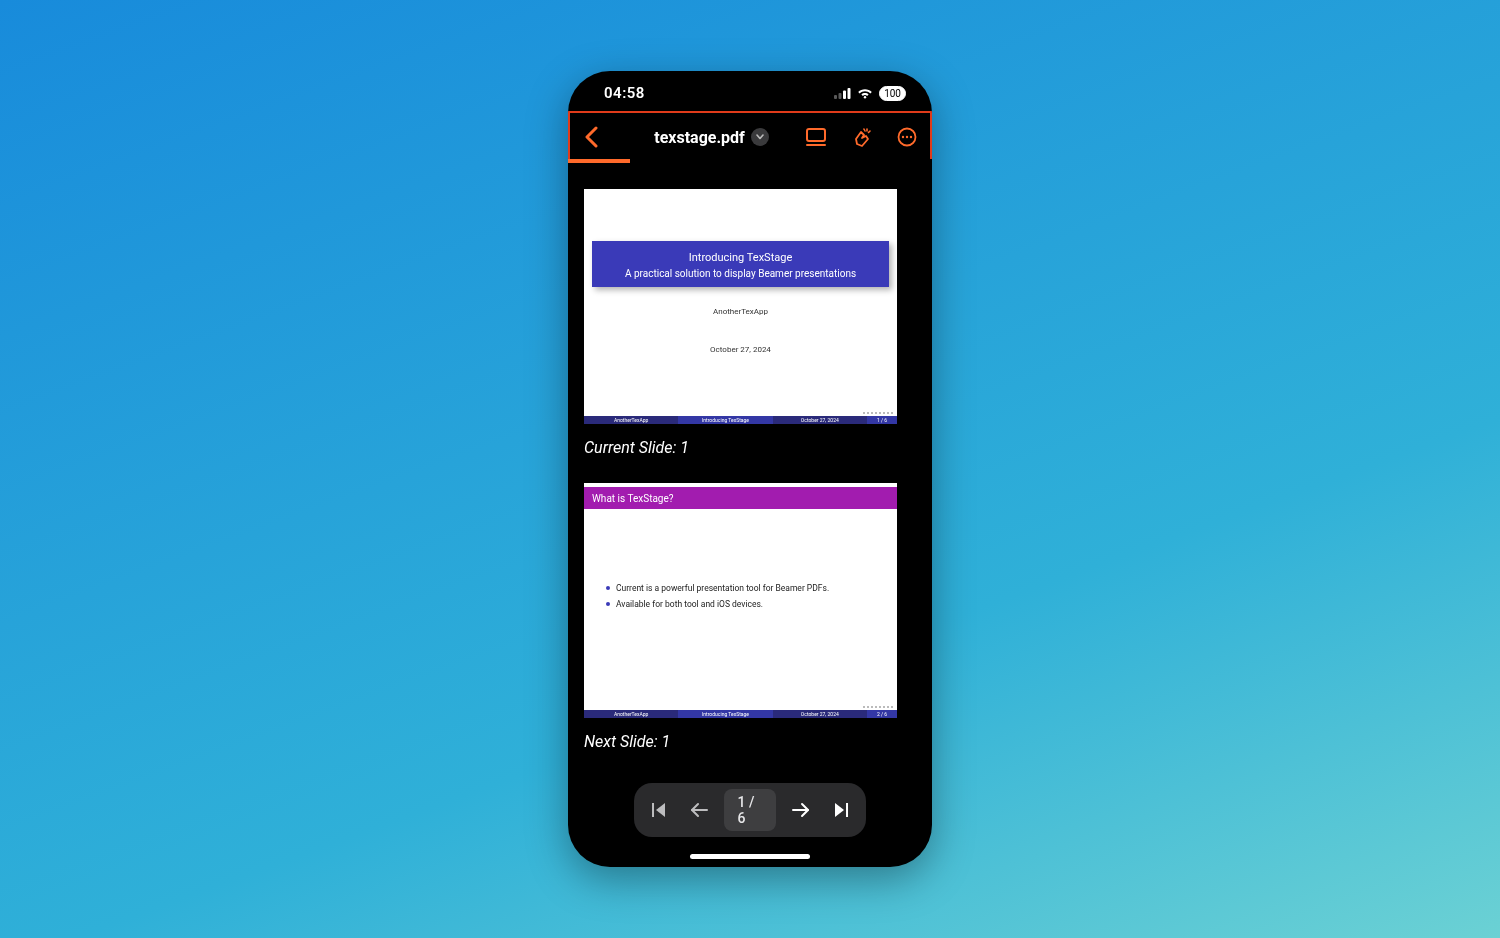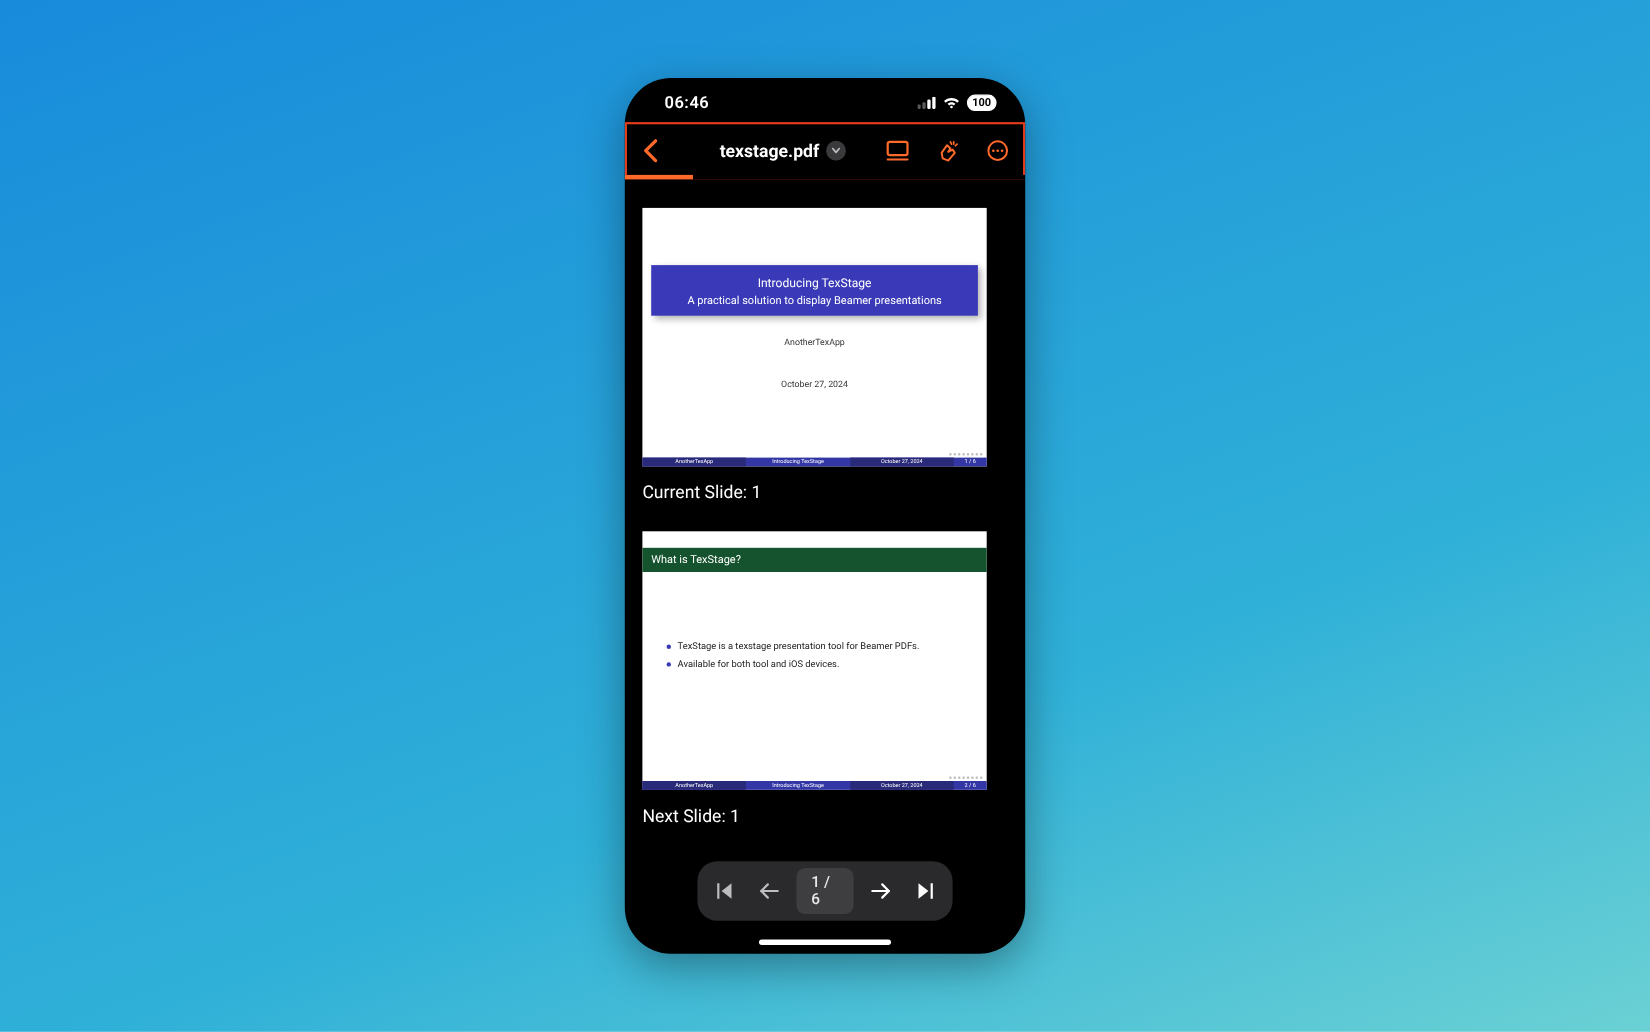--- a/index.html
+++ b/index.html
@@ -34,21 +34,21 @@
     color: #fff;
     font-weight: 600;
     position: relative;
   }
   .status-time { font-size: 15px; letter-spacing: 0.5px; }
   .status-icons { display: flex; align-items: center; gap: 6px; }
   .status-icons svg { display: block; }
   .battery-pill {
     display: flex; align-items: center;
     border: 1.5px solid #fff; border-radius: 8px;
-    padding: 1px 4px; font-size: 10px; font-weight: 700;
+    padding: 1px 4px; font-size: 10px; font-weight: 400;
     background: #fff; color: #000;
   }
   
   .nav-wrap { position: relative; }
   .nav-bar {
     height: 44px;
     display: flex; align-items: center;
     padding: 0 10px;
     gap: 16px;
   }
@@ -92,34 +92,34 @@
   .beamer-date { position:absolute; top:156px; left:0; right:0; text-align:center; font-size:8px; color:#333; }
   .beamer-footer {
     position:absolute; bottom:0; left:0; right:0; height:8px;
     background:#3337a5; display:flex; font-size:5px; color:#fff;
   }
   .beamer-footer .seg { flex:1; display:flex; align-items:center; justify-content:center; padding:0 2px; overflow:hidden; white-space:nowrap; }
   .beamer-footer .seg.dark { background:#2a2a7a; }
   .beamer-nav-dots { position:absolute; right:4px; bottom:10px; display:flex; gap:2px; }
   .beamer-nav-dots i { width:2px;height:2px;background:#bbb;display:block; }
   .slide-next .frametitle {
-    position:absolute; top:15px; left:0; right:0; height:22px;
-    background:#14532d; color:#fff; font-size:10px;
+    position:absolute; top:4px; left:0; right:0; height:22px;
+    background:#a21caf; color:#fff; font-size:10px;
     display:flex; align-items:center; padding:0 8px;
   }
   .slide-next .bullets {
     position:absolute; top:100px; left:22px; right:16px;
     font-size:8.5px; color:#222;
   }
   .slide-next .bullets li { list-style:none; position:relative; padding-left:10px; margin-bottom:6px; }
   .slide-next .bullets li::before {
     content:""; position:absolute; left:0; top:3px;
     width:4px; height:4px; border-radius:50%; background:#3a3ab8;
   }
-  .slide-label { color:#fff; font-size:16px; margin: 6px 0 18px 0; }
+  .slide-label { color:#fff; font-size:16px; margin: 6px 0 18px 0; font-style: italic; }
   
   .toolbar {
     position:absolute; left:50%; transform:translateX(-50%);
     bottom:30px;
     background:#2a2a2c; border-radius:18px;
     display:flex; align-items:center; gap:10px;
     padding:6px 10px;
   }
   .tb-btn { width:34px;height:34px;display:flex;align-items:center;justify-content:center;color:#bdbdbf; }
   .page-ind {
@@ -130,21 +130,21 @@
     position:absolute; bottom:8px; left:50%; transform:translateX(-50%);
     width:120px; height:5px; border-radius:3px; background:#fff;
   }
 </style>
 </head>
 <body>
 
 <div class="phone">
 
   <div class="status-bar">
-    <div class="status-time">06:46</div>
+    <div class="status-time">04:58</div>
     <div class="status-icons">
       <svg width="17" height="11" viewBox="0 0 17 11">
           <rect x="0" y="7" width="3" height="4" rx="1" fill="#fff" opacity="0.35"></rect>
           <rect x="4.5" y="5" width="3" height="6" rx="1" fill="#fff" opacity="0.35"></rect>
           <rect x="9" y="2.5" width="3" height="8.5" rx="1" fill="#fff"></rect>
           <rect x="13.5" y="0" width="3" height="11" rx="1" fill="#fff"></rect>
         </svg>
       <svg width="16" height="12" viewBox="0 0 16 12">
           <path d="M8 2.2c-2.6 0-5 1-6.8 2.7l1.5 1.5C4.1 5.1 6 4.3 8 4.3s3.9.8 5.3 2.1l1.5-1.5C13 3.2 10.6 2.2 8 2.2z" fill="#fff"></path>
           <path d="M8 6c-1.4 0-2.7.5-3.6 1.4l1.5 1.5c.6-.6 1.3-.9 2.1-.9s1.5.3 2.1.9l1.5-1.5C10.7 6.5 9.4 6 8 6z" fill="#fff"></path>
@@ -226,21 +226,21 @@
         <div class="seg">Introducing TexStage</div>
         <div class="seg dark">October 27, 2024</div>
         <div class="seg" style="flex:0 0 30px">1 / 6</div>
       </div>
     </div>
     <div class="slide-label">Current Slide: 1</div>
 
     <div class="slide slide-next">
       <div class="frametitle">What is TexStage?</div>
       <ul class="bullets" id="next-bullets">
-          <li>TexStage is a texstage presentation tool for Beamer PDFs.</li>
+          <li>Current is a powerful presentation tool for Beamer PDFs.</li>
           <li>Available for both tool and iOS devices.</li>
         </ul>
       <div class="beamer-nav-dots">
           <i></i>
           <i></i>
           <i></i>
           <i></i>
           <i></i>
           <i></i>
           <i></i>

